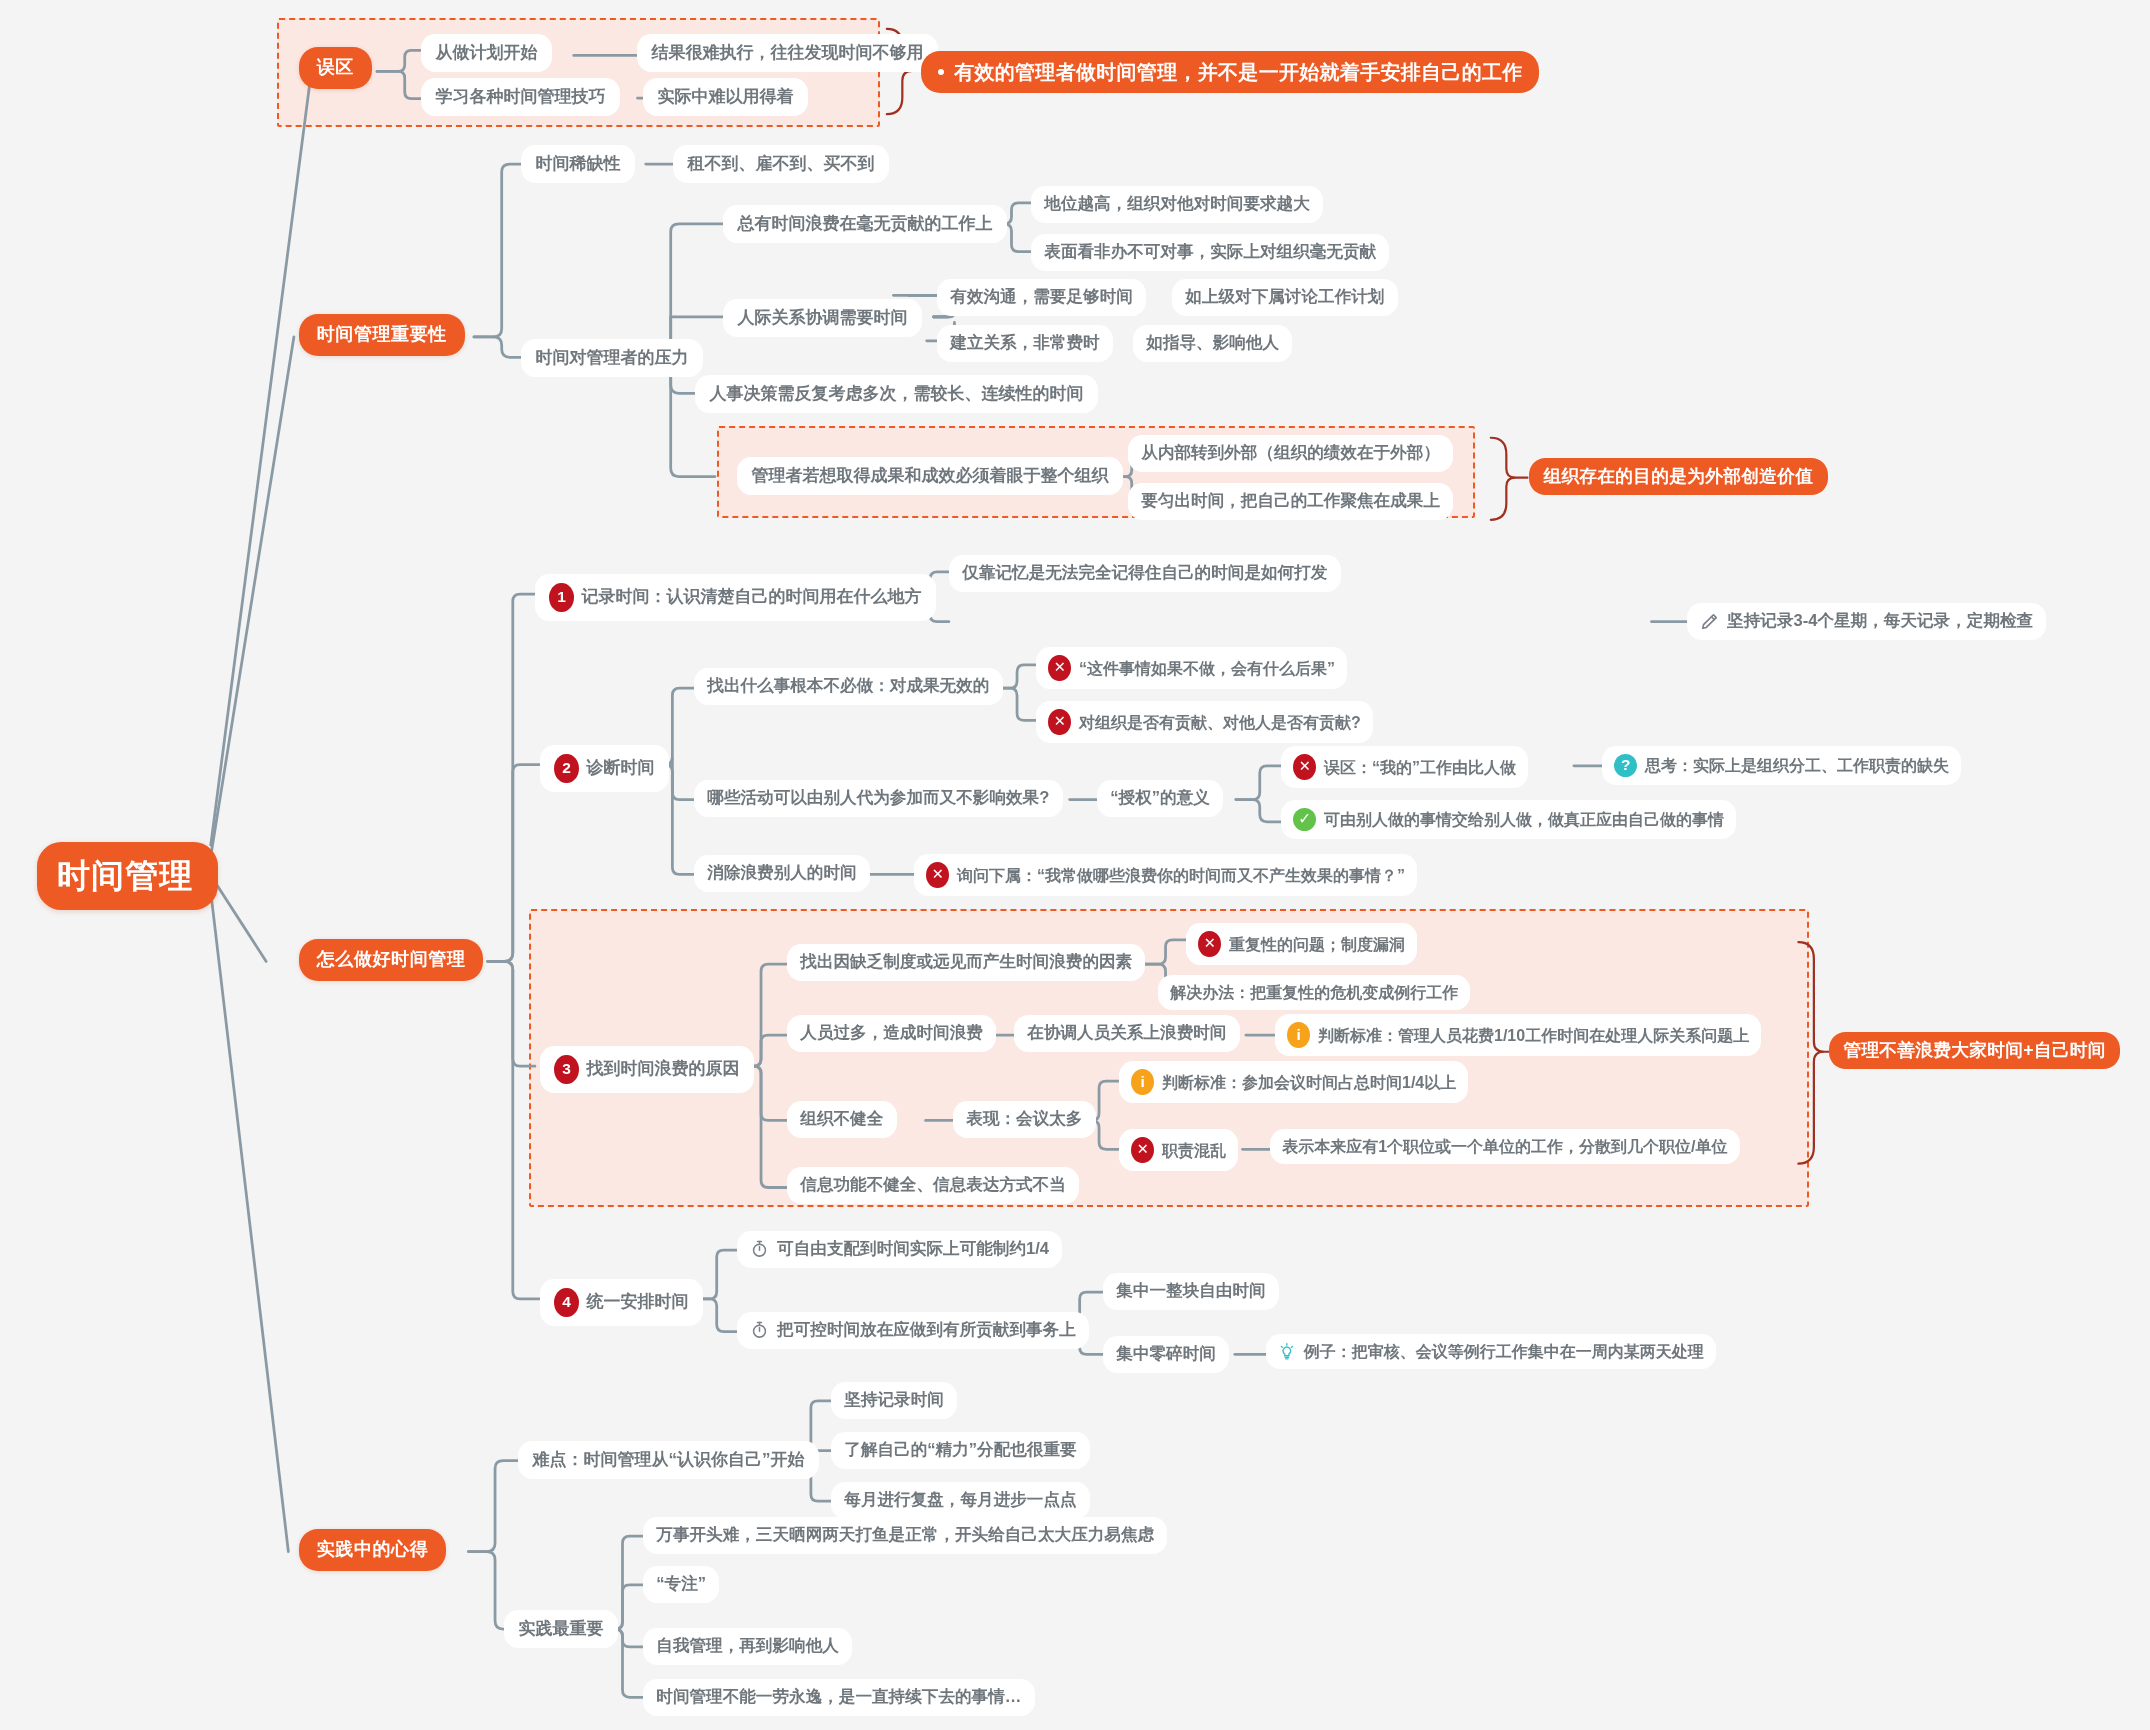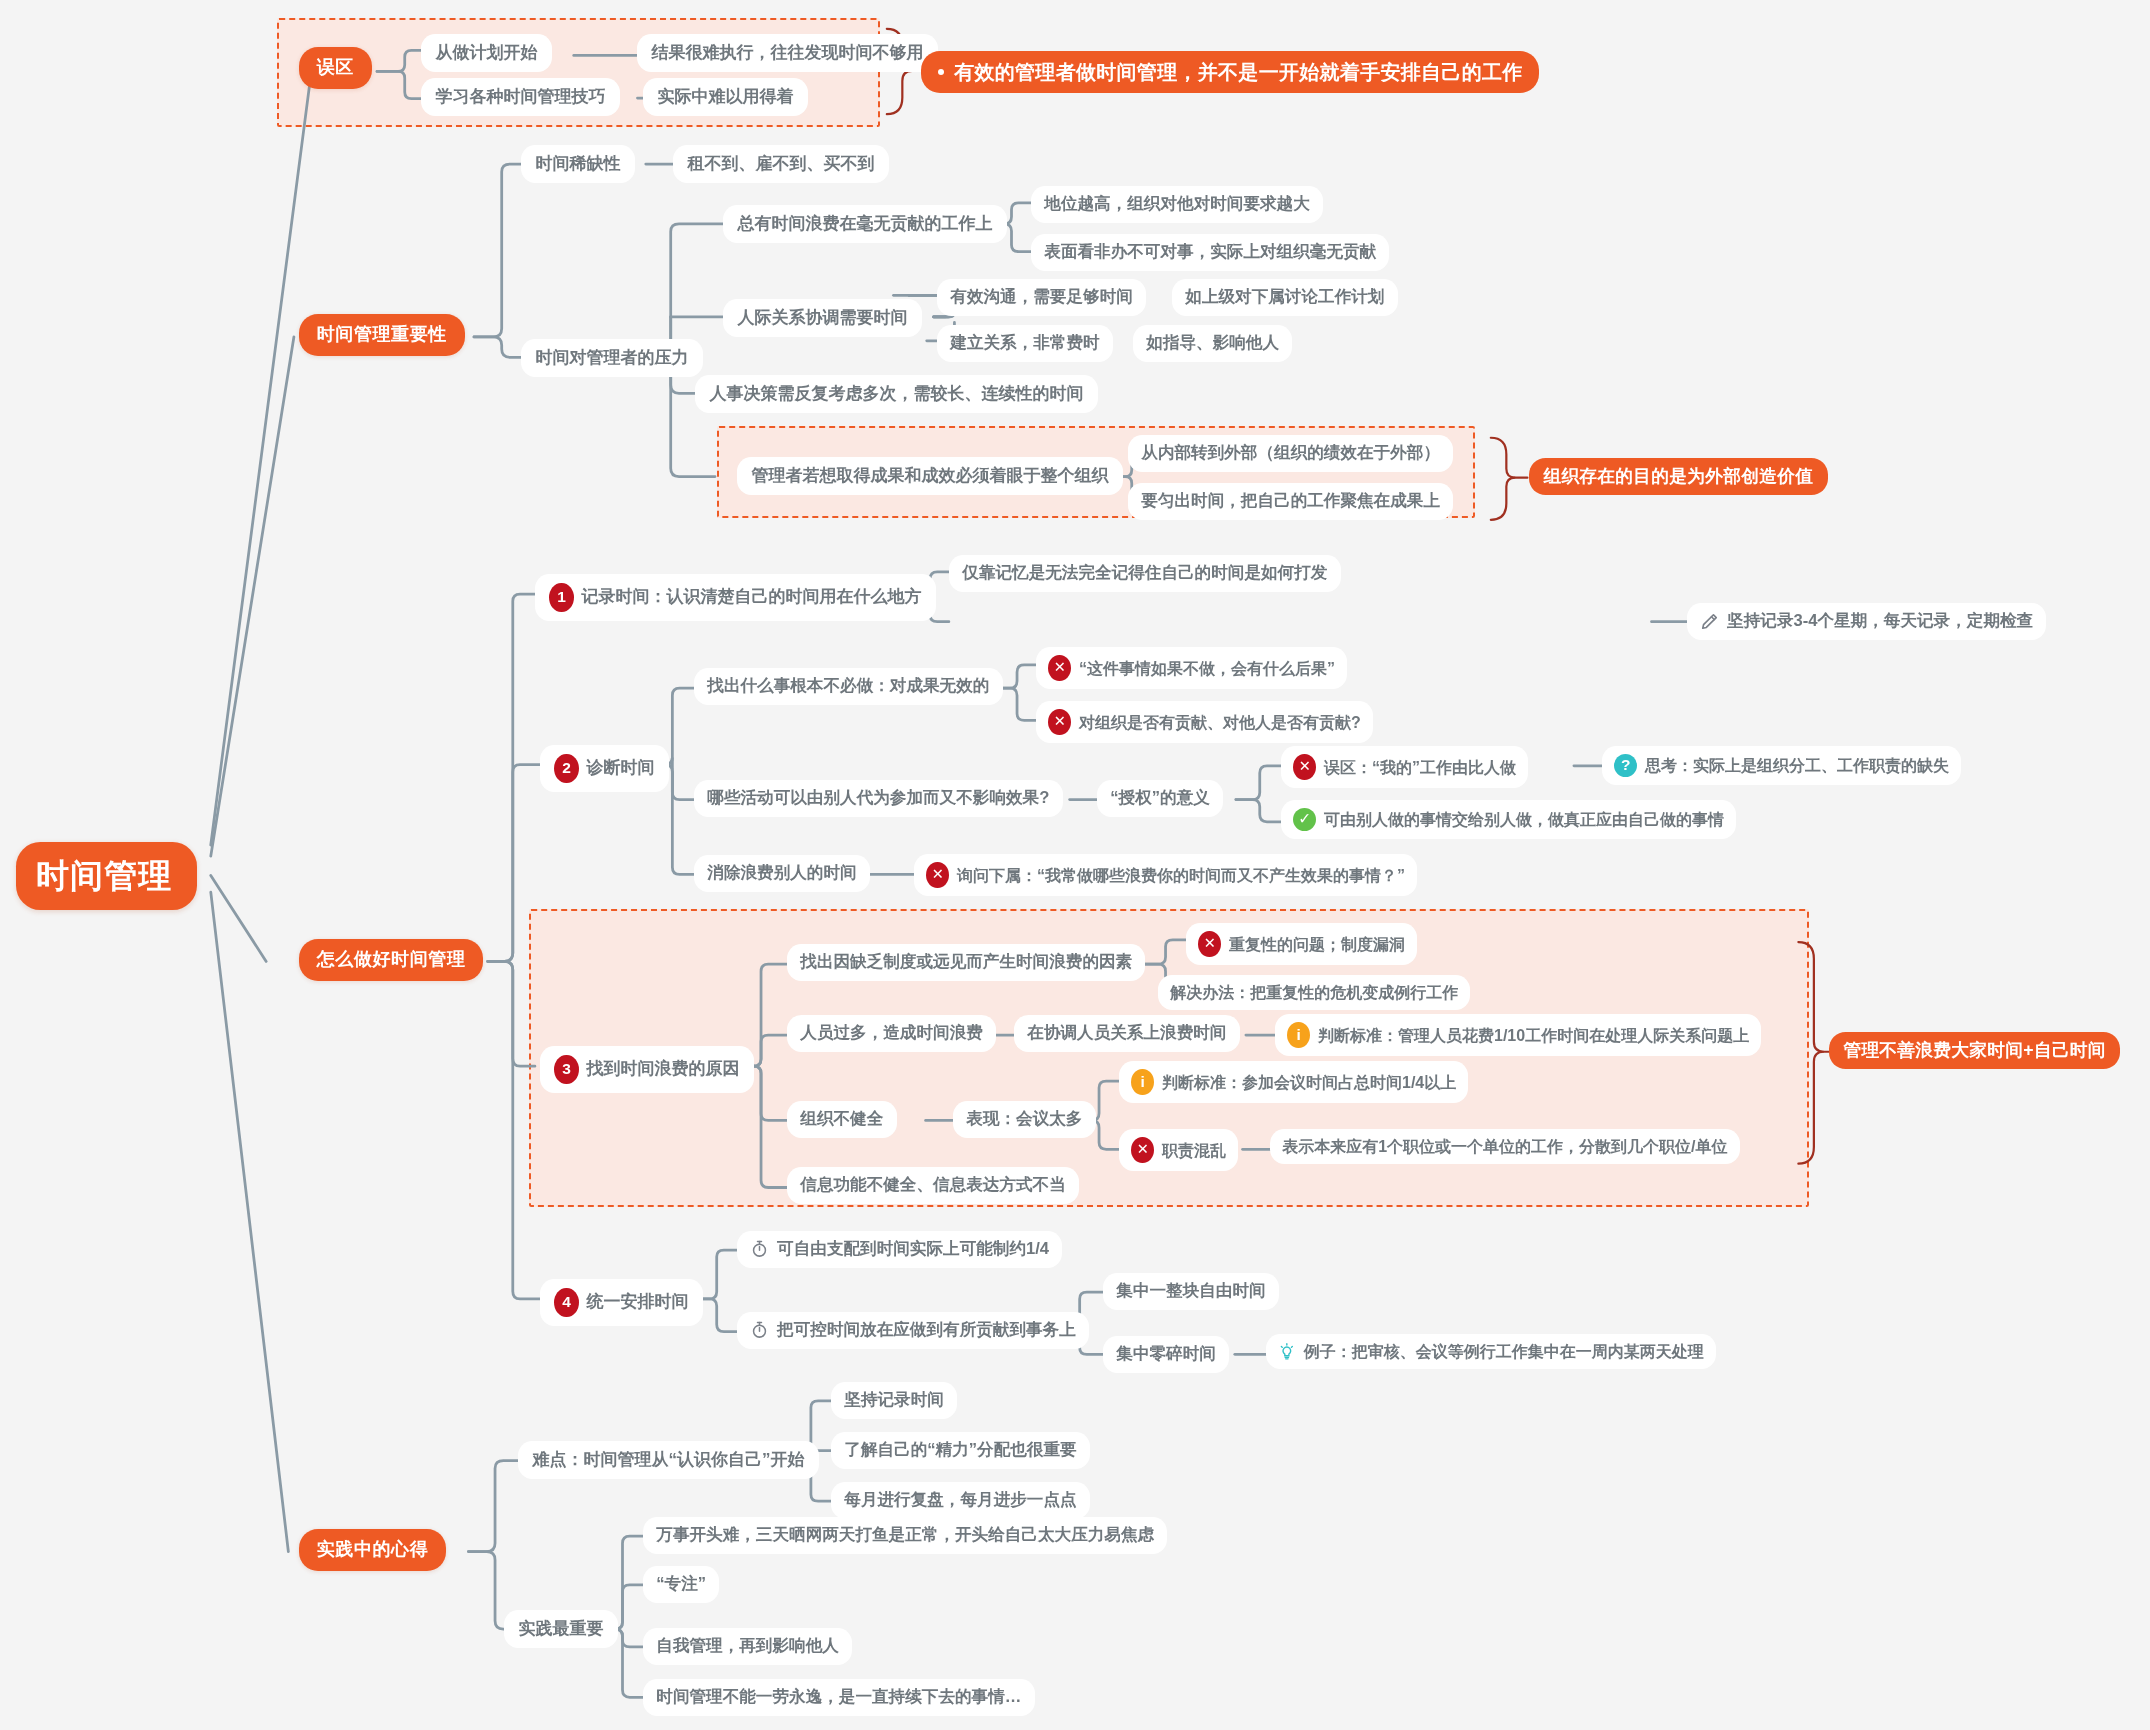--- a/index.html
+++ b/index.html
@@ -198,21 +198,21 @@
       <path d="M1420 2636 L1450 2636 Q1463 2636 1463 2623 L1463 2618 Q1463 2618 1463 2618"></path>
       <path d="M1463 2623 L1463 2618 Q1463 2618 1476 2618 L1500 2618"></path>
       <path d="M1420 2636 L1450 2636 Q1463 2636 1463 2649 L1463 2697 Q1463 2709 1476 2709 L1500 2709"></path>
       <path d="M1080 2940 L1110 2940 Q1123 2940 1123 2927 L1123 2785 Q1123 2772 1136 2772 L1160 2772"></path>
       <path d="M1080 2940 L1110 2940 Q1123 2940 1123 2927 L1123 2872 Q1123 2860 1136 2860 L1160 2860"></path>
       <path d="M1080 2940 L1110 2940 Q1123 2940 1123 2953 L1123 2960 Q1123 2972 1136 2972 L1160 2972"></path>
       <path d="M1080 2940 L1110 2940 Q1123 2940 1123 2953 L1123 3050 Q1123 3063 1136 3063 L1160 3063"></path>
     </g>
   </svg>
 
-  <div class="node root" style="left:16px;top:842px;padding-left:20px;">
+  <div class="node root" style="left:37px;top:842px;padding-left:20px;">
     <span class="txt">时间管理</span>
   </div>
 
   <div class="node branch" style="left:299px;top:47px;">
     <span class="txt">误区</span>
   </div>
 
   <div class="node lvl3" style="left:421px;top:34px;">
     <span class="txt">从做计划开始</span>
   </div>

